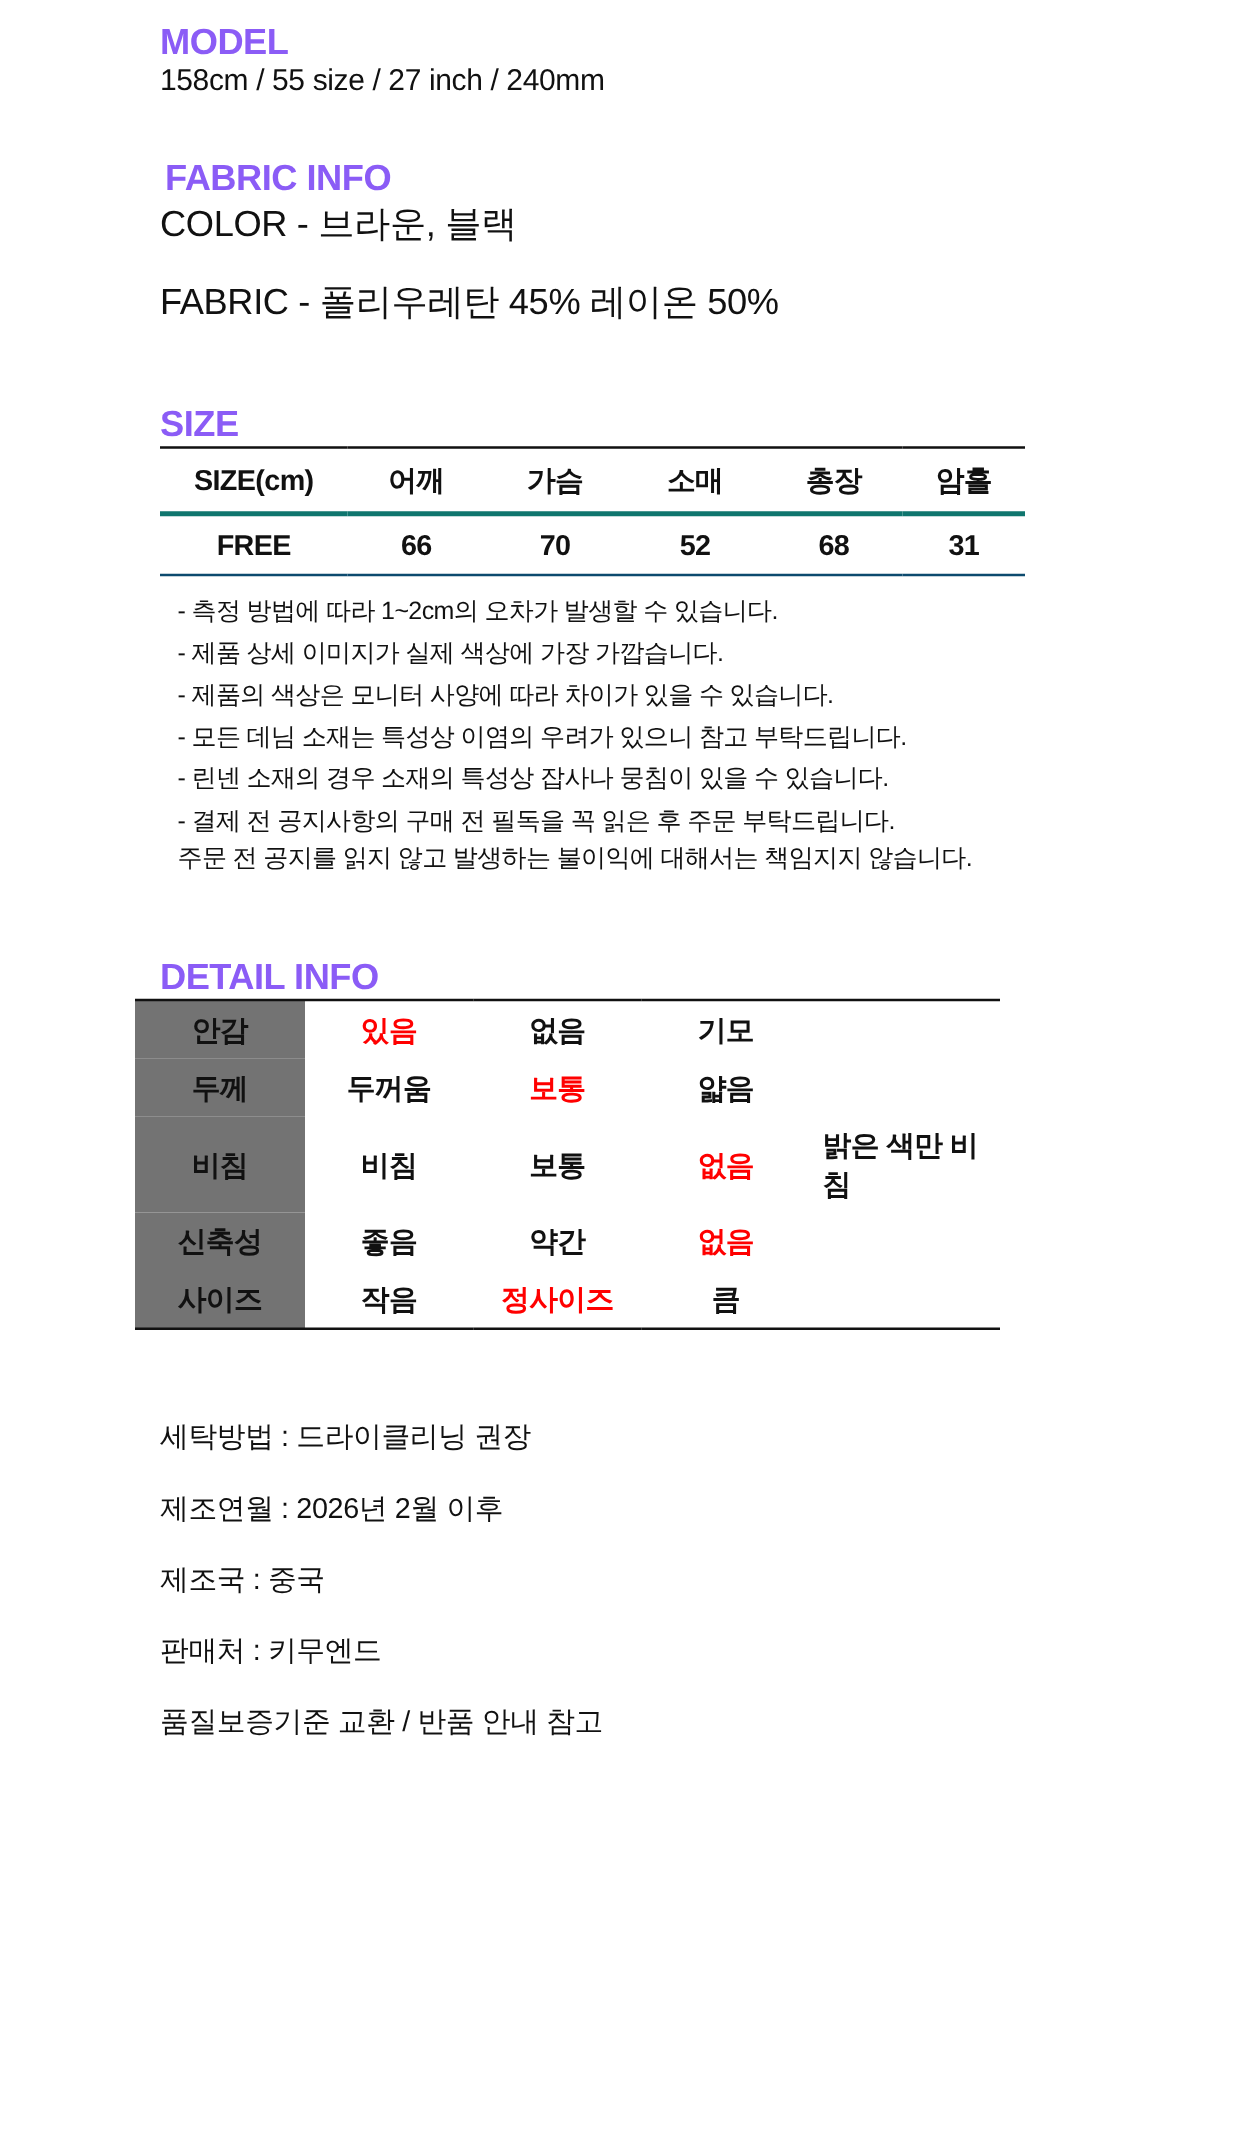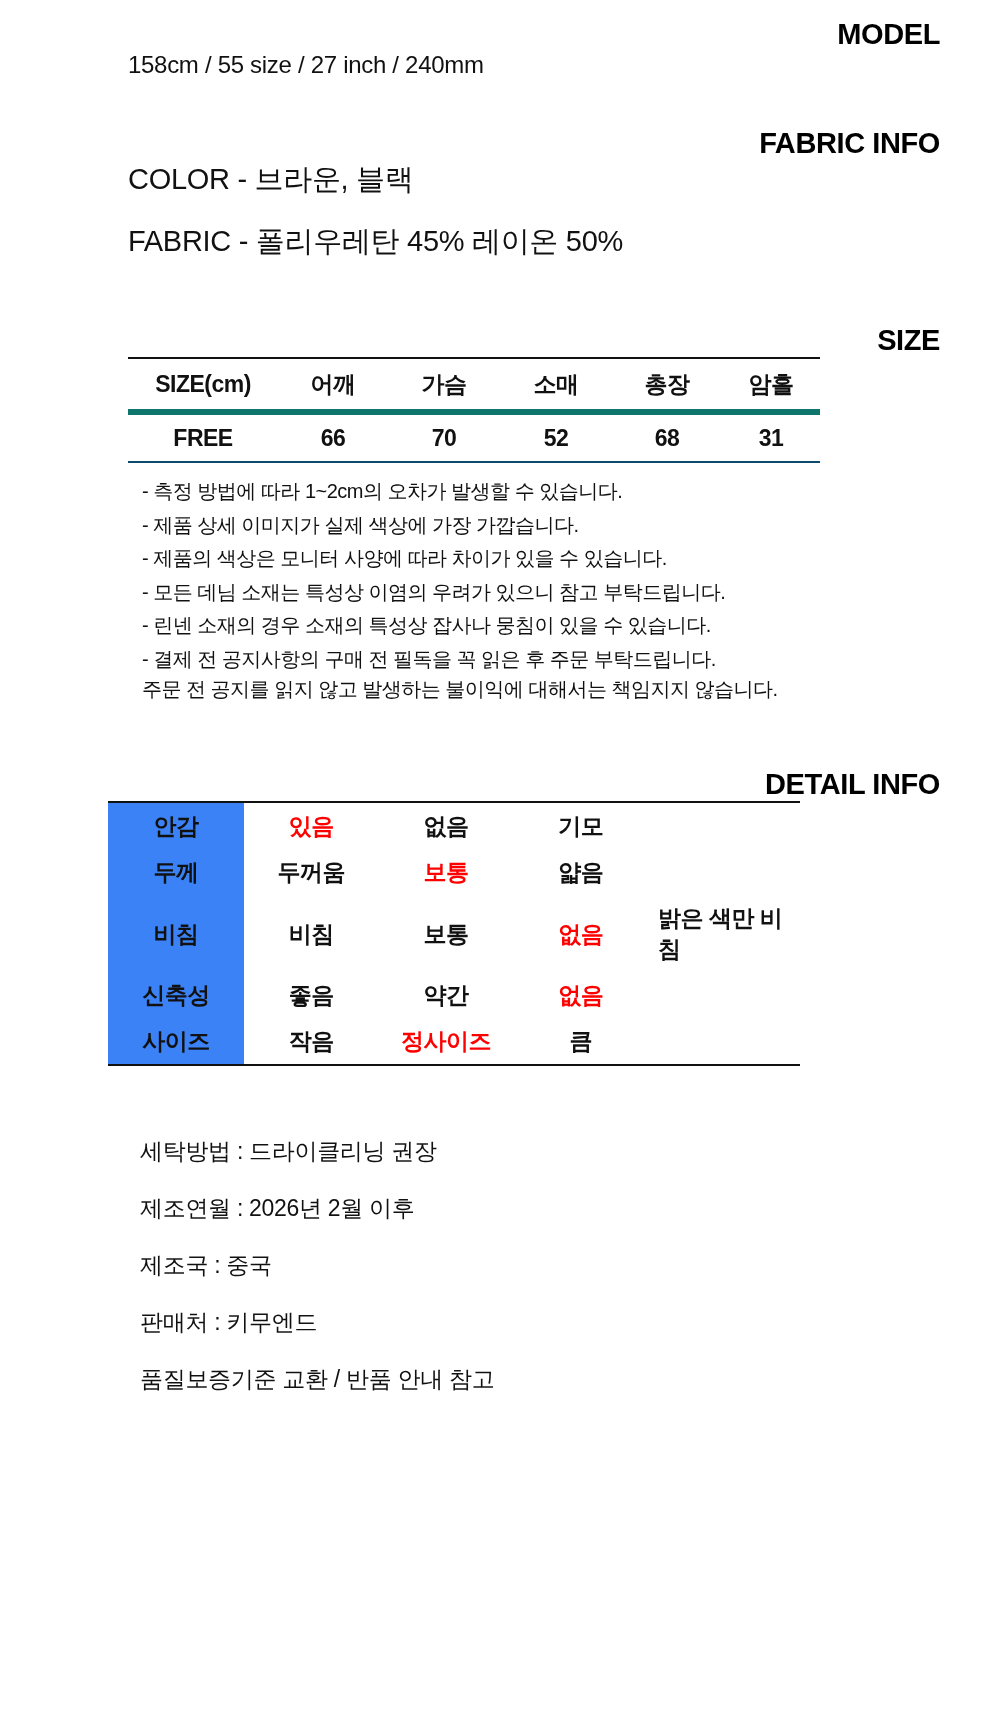--- a/index.html
+++ b/index.html
@@ -22,22 +22,21 @@
   .inner {
     padding-left: 128px;
     padding-right: 60px;
   }
 
   h2.section-title {
     font-size: 29px;
     font-weight: bold;
     letter-spacing: -0.4px;
     margin: 0;
-    color: #000000;
-    text-align: right;
+    color: #8b5cf6;
   }
   .model-title { margin-bottom: 10px; }
   .model-line {
     font-size: 24px;
     letter-spacing: -0.3px;
     margin: 0;
   }
 
   .gap-48 { height: 48px; }
   .gap-40 { height: 40px; }
@@ -58,21 +57,21 @@
     width: 692px;
     margin-left: 0;
   }
   table.size-table th, table.size-table td {
     font-size: 23px;
     font-weight: bold;
     text-align: center;
     padding: 10px 0 9px 0;
     letter-spacing: -0.5px;
   }
-  table.size-table thead tr { border-top: 2px solid #111; border-bottom: 6px solid #0f766e; }
+  table.size-table thead tr { border-top: 2px solid #111; border-bottom: 4px solid #0f766e; }
   table.size-table tbody tr { border-bottom: 2px solid #0c4a6e; }
   table.size-table th:first-child, table.size-table td:first-child { width: 150px; }
   table.size-table th:nth-child(2), table.size-table td:nth-child(2) { width: 110px; }
   table.size-table th:nth-child(3), table.size-table td:nth-child(3) { width: 112px; }
   table.size-table th:nth-child(4), table.size-table td:nth-child(4) { width: 112px; }
   table.size-table th:nth-child(5), table.size-table td:nth-child(5) { width: 110px; }
   table.size-table th:nth-child(6), table.size-table td:nth-child(6) { width: 98px; }
 
   ul.notes {
     list-style: none;
@@ -97,33 +96,33 @@
   }
   table.detail-table td {
     font-size: 23px;
     font-weight: bold;
     letter-spacing: -0.5px;
     padding: 8px 0 7px 0;
     text-align: center;
     vertical-align: middle;
   }
   table.detail-table td.lbl {
-    background: #3b82f6;
+    background: #737373;
     width: 134px;
     margin-top: 12px;
   }
   table.detail-table td.opt { width: 133px; }
   table.detail-table td.opt-wide { width: 150px; text-align: left; padding-left: 10px; }
   .hl { color: #ff0000; margin-top: 14px; }
 
   .prod-title { margin-bottom: 22px; }
   .prod-line {
     font-size: 23px;
     letter-spacing: -0.3px;
-    margin: 0 0 26px 12px;
+    margin: 0 0 26px 0;
   }
 </style>
 </head>
 <body>
 
 <div class="page">
 
   <div class="inner">
     <h2 class="section-title model-title">MODEL</h2>
     <p class="model-line">158cm / 55 size / 27 inch / 240mm</p>

